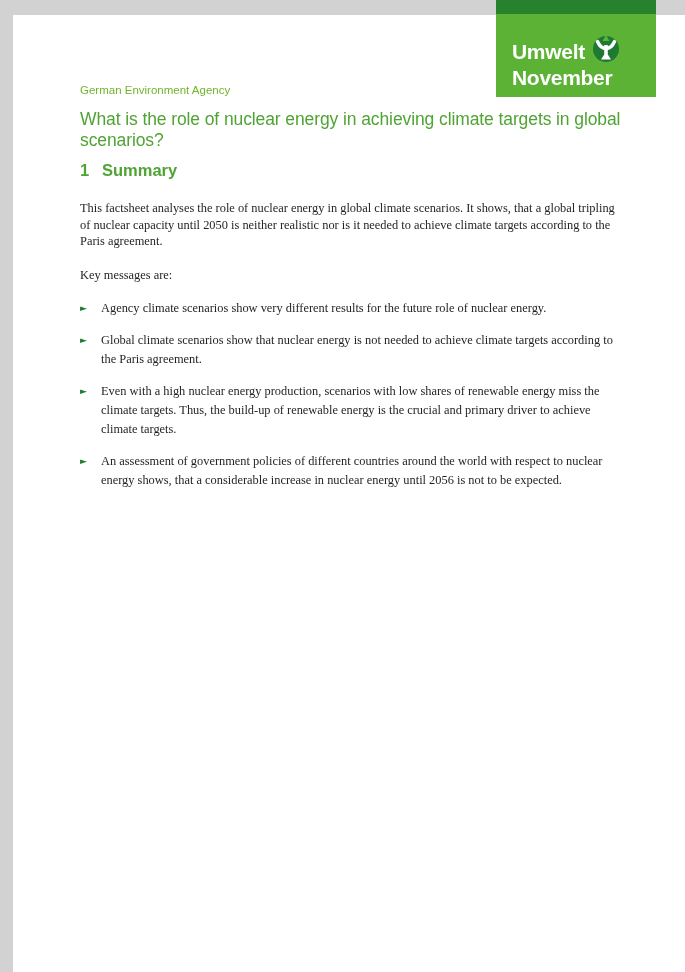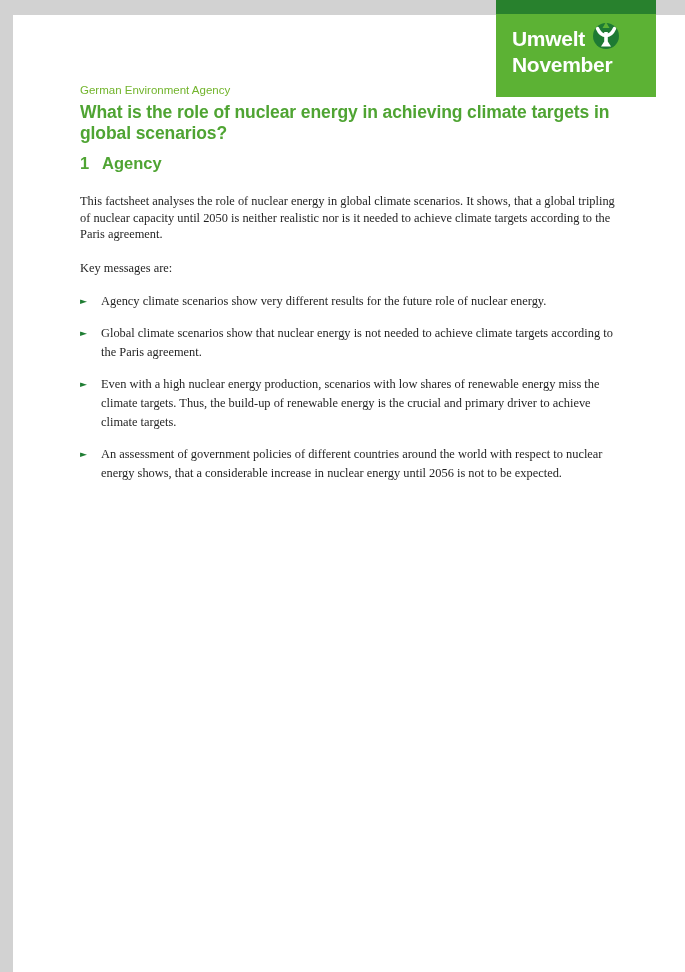--- a/index.html
+++ b/index.html
@@ -35,21 +35,21 @@
     background:var(--logo-green);
     z-index:5;
   }
   .logo-shade{
     position:absolute;
     left:0; top:0; right:0; height:14px;
     background:var(--logo-green-dark);
   }
   .logo-text{
     position:absolute;
-    left:16px; top:23px;
+    left:16px; top:36px;
     color:#ffffff;
     font-weight:bold;
     font-size:21px;
     line-height:23px;
     letter-spacing:-0.3px;
     white-space:nowrap;
   }
   .logo-line1{display:flex;align-items:center;}
   .logo-icon{margin-left:8px;display:inline-block;}
   
@@ -65,25 +65,25 @@
     line-height:13px;
   }
   .date{
     margin-top:12px;
     font-size:11.5px;
     font-weight:600;
     line-height:13px;
     color:#161616;
   }
   .title{
-    margin-top:5px;
+    margin-top:12px;
     color:var(--heading-green);
     font-size:17.5px;
     line-height:20.5px;
-    font-weight:bold;
+    font-weight:normal;
     letter-spacing:-0.1px;
   }
   .section-heading{
     margin-top:10px;
     color:var(--heading-green);
     font-size:16.5px;
     line-height:20px;
     font-weight:bold;
     display:flex;
   }
@@ -124,21 +124,21 @@
 
 <div class="page">
 
   <div class="content">
     <div class="agency">German Environment Agency</div>
 
     <h1 class="title">What is the role of nuclear energy in achieving climate targets in global scenarios?</h1>
 
     <div class="section-heading">
       <span class="section-number">1</span>
-      <span>Agency</span>
+      <span>Summary</span>
     </div>
 
     <p class="intro serif">This factsheet analyses the role of nuclear energy in global climate scenarios. It shows, that a global tripling of nuclear capacity until 2050 is neither realistic nor is it needed to achieve climate targets according to the Paris agreement.</p>
 
     <p class="key-label serif">Key messages are:</p>
 
     <ul class="bullets serif">
       <li>
         <span class="bullet-marker">►</span>
         <span>Agency climate scenarios show very different results for the future role of nuclear energy.</span>

